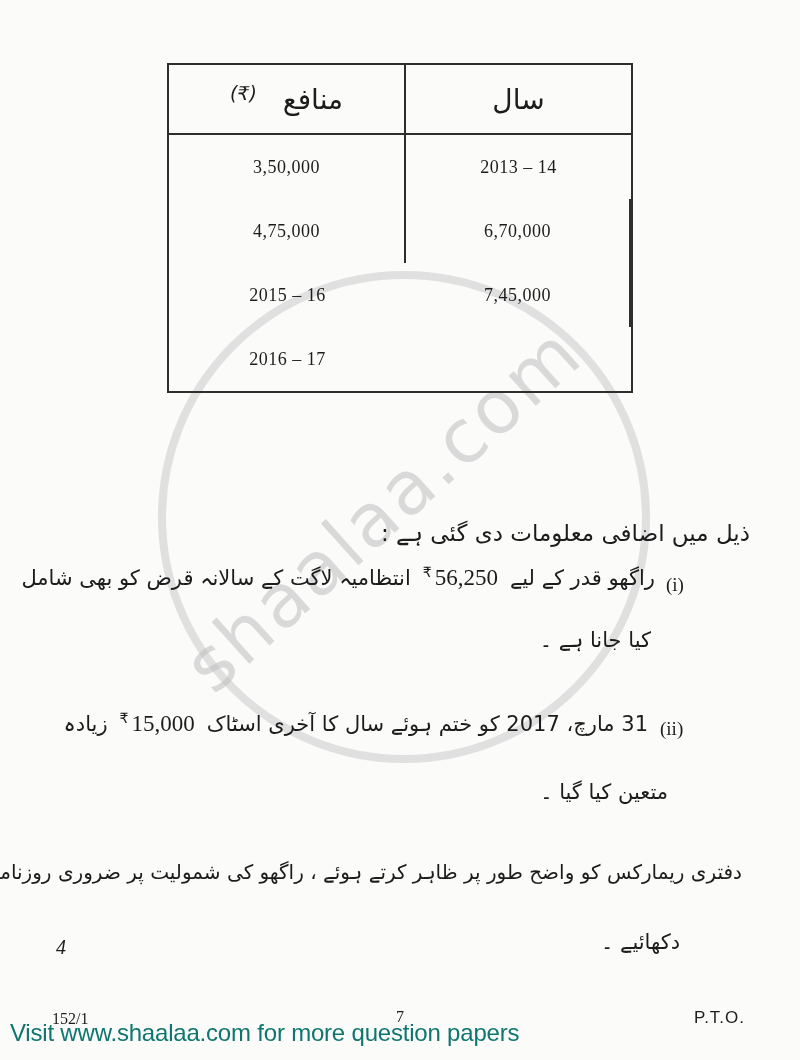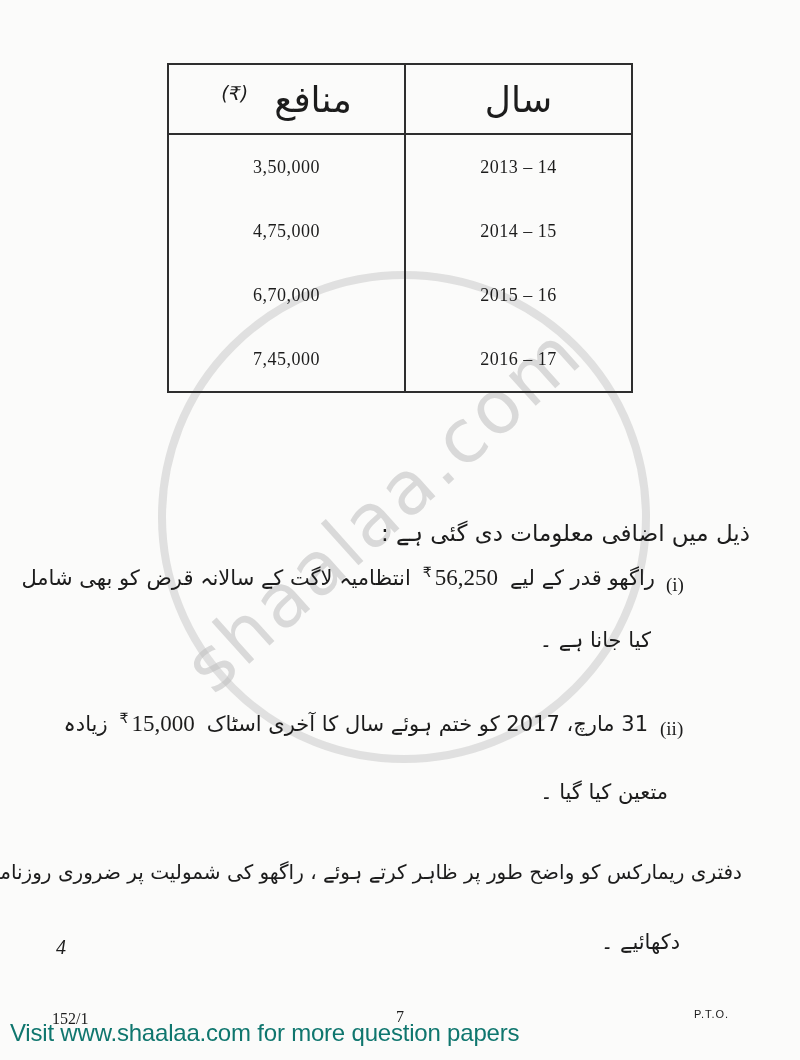--- a/index.html
+++ b/index.html
@@ -13,33 +13,33 @@
   
   .qtable{
     position:absolute;left:167px;top:63px;width:466px;height:330px;
     border:2px solid #2e2e2e;box-sizing:border-box;background:transparent;
     display:grid;grid-template-columns:237px 1fr;grid-template-rows:70px repeat(4,1fr);
   }
   .cell{display:flex;align-items:center;justify-content:center;box-sizing:border-box;}
   .cell.left{border-right:2px solid #2e2e2e;}
   .cell.head{border-bottom:2px solid #2e2e2e;}
   .urdu{font-family:"DejaVu Sans",sans-serif;direction:rtl;unicode-bidi:embed;}
-  .head .urdu{font-size:36px;}
+  .head .urdu{font-size:28px;}
   .cur{font-style:italic;font-size:19px;font-family:"DejaVu Sans",sans-serif;margin-right:26px;transform:translateY(-6px);}
   .num{font-size:18px;letter-spacing:.5px;}
   
   .line{position:absolute;white-space:nowrap;font-size:21px;}
   .rtl{direction:rtl;unicode-bidi:embed;font-family:"DejaVu Sans",sans-serif;}
   .marker{position:absolute;font-size:19px;font-family:"Liberation Serif",serif;}
   .amt{font-family:"Liberation Serif",serif;font-size:23px;margin:8px 12px;unicode-bidi:embed;direction:ltr;display:inline-block;}
   .amt .rs{font-size:14px;vertical-align:8px;margin-right:3px;font-family:"DejaVu Sans",sans-serif;}
   .marks{position:absolute;left:56px;top:936px;font-size:20px;font-style:italic;}
   
   .f-serif{position:absolute;font-size:16px;font-family:"Liberation Serif",serif;}
-  .pto{position:absolute;left:694px;top:1008px;font-size:11px;font-family:"Liberation Sans",sans-serif;letter-spacing:1px;}
+  .pto{position:absolute;left:694px;top:1008px;font-size:17px;font-family:"Liberation Sans",sans-serif;letter-spacing:1px;}
   .overlay{
     position:absolute;left:10px;top:1019px;font-size:24px;color:#0f766e;
     font-family:"Liberation Sans",sans-serif;letter-spacing:-0.2px;
   }
 </style>
 </head>
 <body>
 
 <svg class="wm" viewBox="0 0 800 1060">
   <circle cx="404" cy="517" r="242" fill="none" stroke="#c6c6c6" stroke-width="8" opacity="0.5"></circle>
@@ -57,23 +57,20 @@
 
   <div class="cell left">
       <span class="num">3,50,000</span>
     </div>
   <div class="cell">
       <span class="num">2013 – 14</span>
     </div>
 
   <div class="cell left">
       <span class="num">4,75,000</span>
-    </div>
-  <div class="cell">
-      <span class="num">2014 – 15</span>
     </div>
 
   <div class="cell left">
       <span class="num">6,70,000</span>
     </div>
   <div class="cell">
       <span class="num">2015 – 16</span>
     </div>
 
   <div class="cell left">

